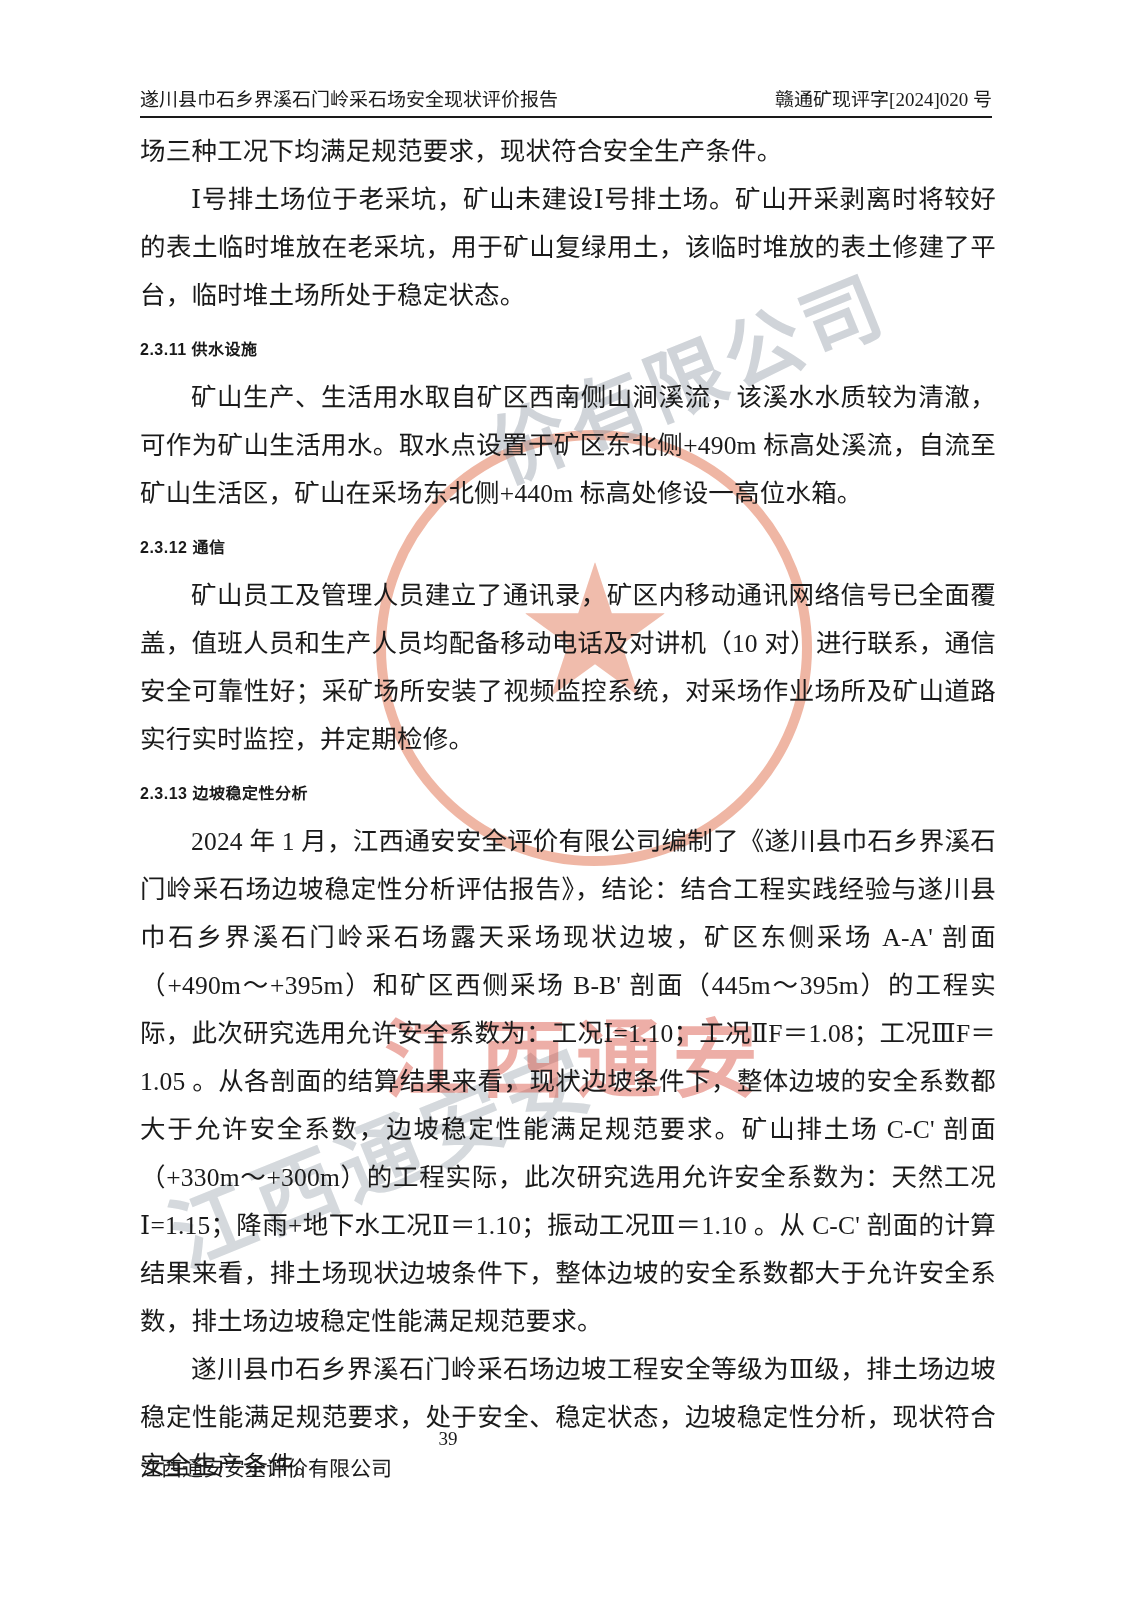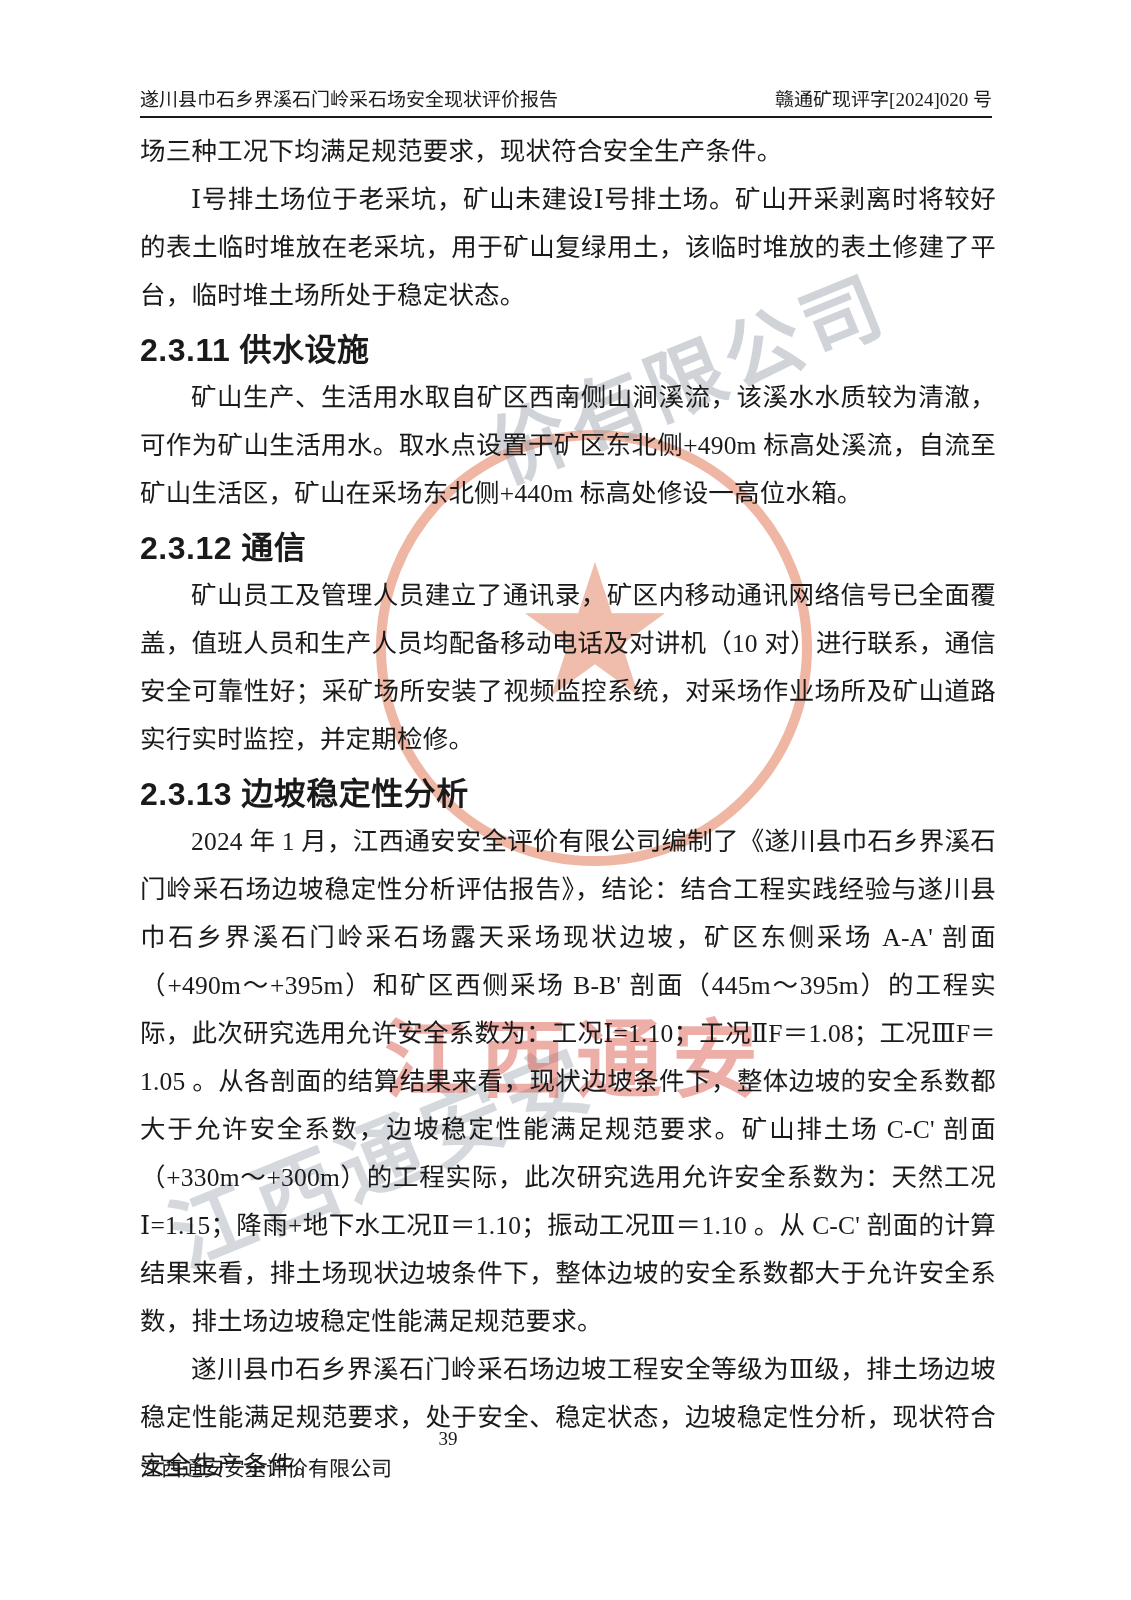--- a/index.html
+++ b/index.html
@@ -127,21 +127,21 @@
     font-size: 25.5px;
     line-height: 48px;
     text-align: justify;
     text-justify: inter-ideograph;
     letter-spacing: 0.2px;
   }
   p.indent { text-indent: 2em; }
   h3.heading {
     margin: 6px 0 0 0;
     font-family: "Liberation Sans", "DejaVu Sans", sans-serif;
-    font-size: 32px;
+    font-size: 16px;
     font-weight: bold;
     line-height: 48px;
     letter-spacing: 0.5px;
   }
 
   
   .page-number {
     position: absolute;
     left: 0;
     top: 1428px;

